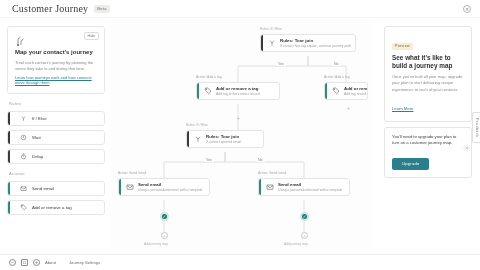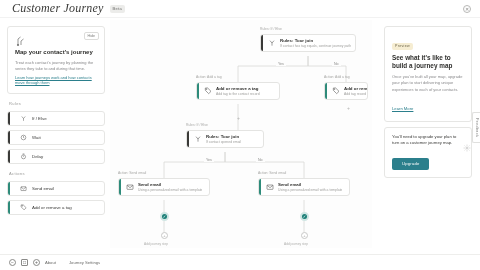--- a/index.html
+++ b/index.html
@@ -14,21 +14,21 @@
   
   .header {
     position: absolute; top: 0; left: 0; width: 480px; height: 18px;
     background: #ffffff;
     display: flex; align-items: center; gap: 6px;
     padding-left: 12px;
     border-bottom: 1px solid #f2f2f2;
   }
   .app-title {
     font-family: "Liberation Serif", serif;
-    font-size: 12px; color: #3a3a38; letter-spacing: .2px; white-space: nowrap; font-style: italic;
+    font-size: 10px; color: #3a3a38; letter-spacing: .2px; white-space: nowrap;
   }
   .beta-badge {
     font-size: 4px; color: #6a6a68; background: #ececea;
     border-radius: 2px; padding: 1.5px 3px; letter-spacing: .3px;
   }
   .header-close {
     position: absolute; right: 9px; top: 5px;
     width: 8px; height: 8px; border-radius: 50%;
     border: 1px solid #b8b8b6; color: #8a8a88;
     font-size: 5px; line-height: 6px; text-align: center;

